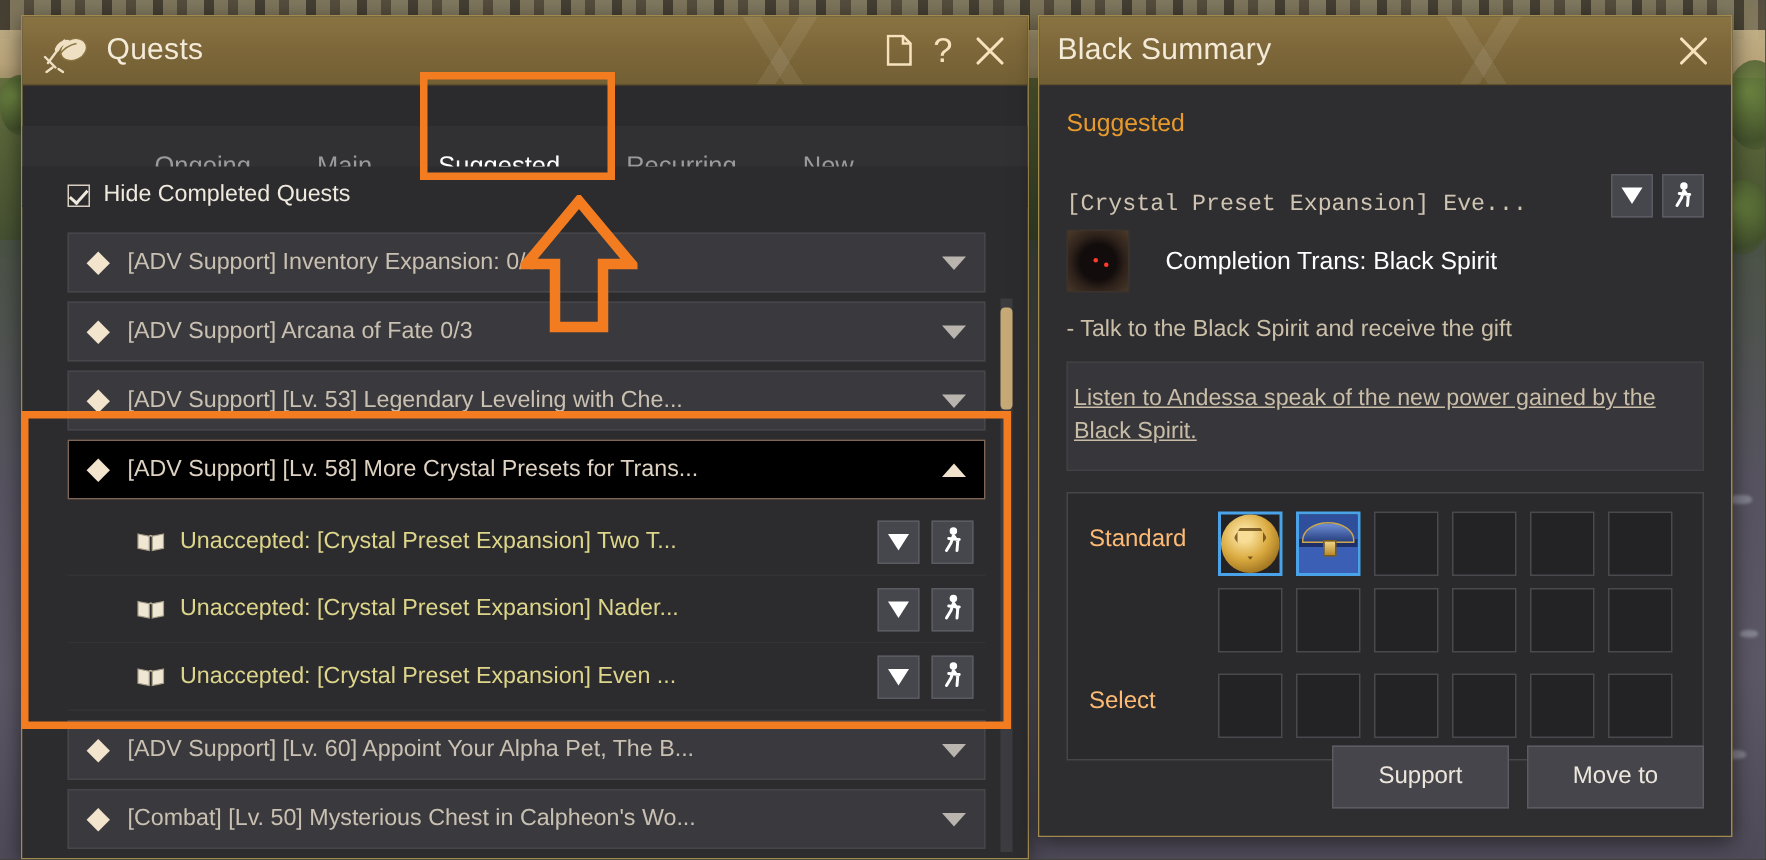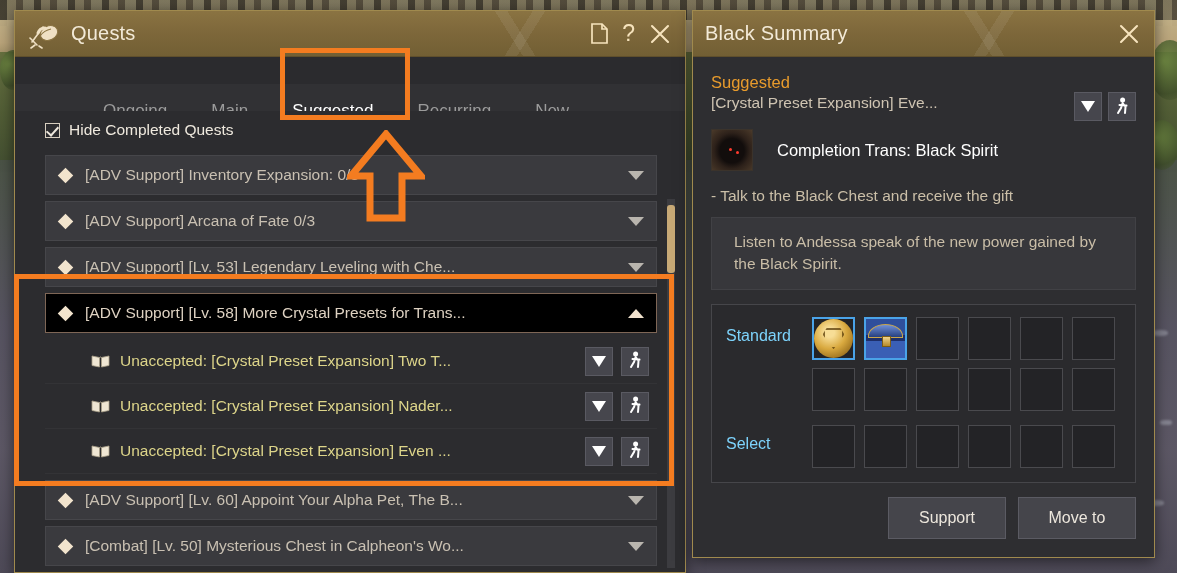--- a/index.html
+++ b/index.html
@@ -218,22 +218,23 @@
   #summary-window {
     left: 692px; top: 10px; width: 463px; height: 548px;
   }
   .sum-body {
     position: absolute; top: 46px; left: 0; right: 0; bottom: 0;
     background: #2e2e31;
     padding: 16px 18px 0 18px;
   }
   .sum-category { color: #e89b2c; font-size: 16.5px; }
   .sum-row1 {
-    display: flex; align-items: flex-start;
-    margin-top: 0;
+    display: flex; align-items: flex-end;
+    margin-top: 24px;
+    font-family: Liberation Mono, monospace;
   }
   .sum-questname { color: #cfc4b2; font-size: 15.5px; flex: 1; padding-top: 2px; }
   .sum-actions { display: flex; gap: 6px; }
   .target-line { display: flex; align-items: center; margin-top: 8px; }
   .target-thumb {
     width: 42px; height: 42px; flex: none;
     background:
       radial-gradient(circle at 50% 52%, #120d0c 0 42%, #2d211a 62%, #4b3a2a 100%);
     border: 1px solid #3b332b;
     position: relative;
@@ -245,33 +246,34 @@
   .target-text {
     color: #ffffff; font-size: 16.5px; margin-left: 24px;
   }
   .objective {
     color: #cbbfa8; font-size: 15.5px; margin-top: 16px;
   }
   .descbox {
     margin-top: 12px;
     background: #37373b;
     border: 1px solid #414145;
-    padding: 13px 22px;
+    padding: 13px 4px;
     color: #c9bda7; font-size: 15.5px; line-height: 1.45;
     min-height: 66px;
+    text-decoration: underline;
   }
   .rewards {
     margin-top: 14px;
     background: #2a2a2d;
     border: 1px solid #46464a;
     padding: 12px 14px 14px 14px;
   }
   .reward-group { display: flex; align-items: flex-start; }
   .reward-label {
-    color: #7dd3fc; font-size: 16px; width: 86px; flex: none; padding-top: 10px;
+    color: #fdba74; font-size: 16px; width: 86px; flex: none; padding-top: 10px;
   }
   .slot-grid { display: flex; flex-direction: column; gap: 8px; }
   .slot-row { display: flex; gap: 9px; }
   .slot {
     width: 43px; height: 43px;
     background: #232326; border: 1px solid #4a4a4e;
   }
   .slot.filled { border: 2px solid #4aa3e8; }
   .slot .coin {
     width: 100%; height: 100%;
@@ -530,21 +532,21 @@
     </div>
 
     <div class="target-line">
       <span class="target-thumb">
         <span class="eye" style="left:17px;top:18px;"></span>
         <span class="eye" style="left:24px;top:21px;"></span>
       </span>
       <span class="target-text">Completion Trans: Black Spirit</span>
     </div>
 
-    <div class="objective">- Talk to the Black Chest and receive the gift</div>
+    <div class="objective">- Talk to the Black Spirit and receive the gift</div>
 
     <div class="descbox">Listen to Andessa speak of the new power gained by the Black Spirit.</div>
 
     <div class="rewards">
       <div class="reward-group">
         <div class="reward-label">Standard</div>
         <div class="slot-grid">
           <div class="slot-row">
             <div class="slot filled">
                 <div class="coin"></div>

